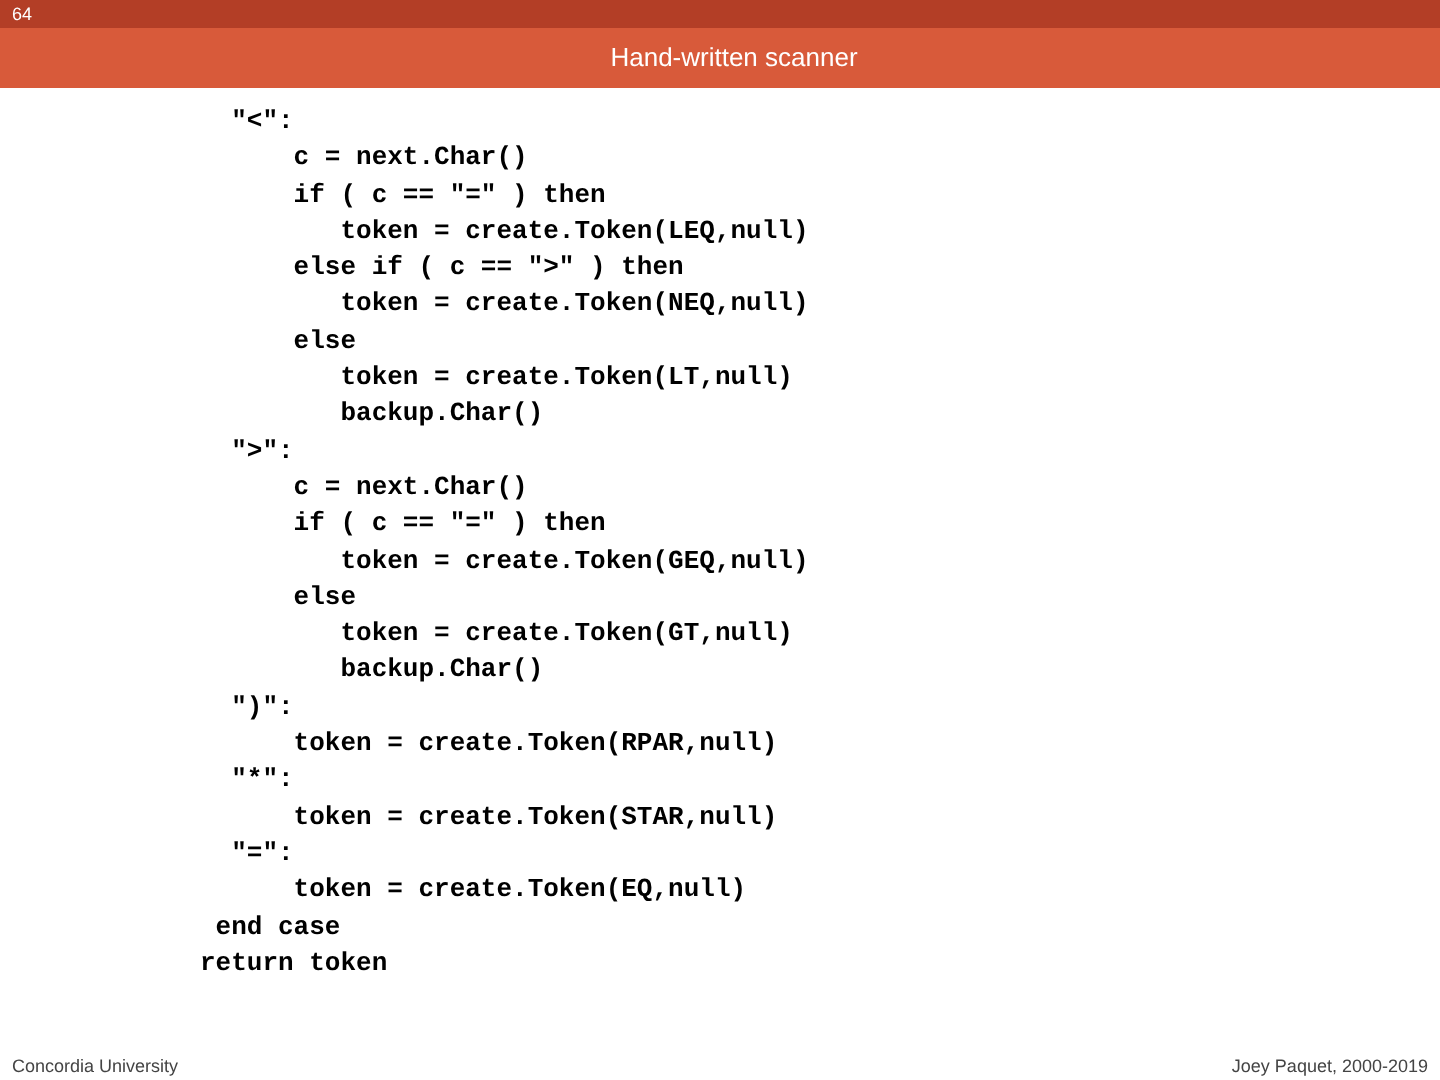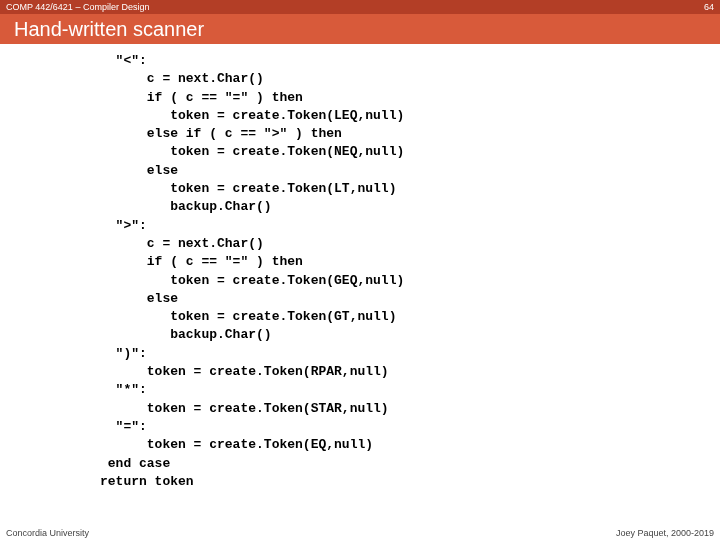--- a/index.html
+++ b/index.html
@@ -20,23 +20,24 @@
     line-height: 14px;
     padding: 0 6px;
     display: flex;
     justify-content: space-between;
   }
   .titlebar {
     width: 100%;
     height: 30px;
     background: #d85a3a;
     color: #fff;
-    font-size: 20px;
+    font-size: 13px;
     line-height: 30px;
     padding-left: 14px;
+    text-align: center;
   }
   .codeblock {
     font-family: "Courier New", Courier, monospace;
     font-weight: bold;
     font-size: 13px;
     line-height: 18.3px;
     white-space: pre;
     color: #000;
     padding: 8px 0 0 100px;
   }
@@ -58,21 +59,20 @@
     position: absolute;
     left: 0;
     right: 0;
     text-align: center;
   }
 </style>
 </head>
 <body>
 
 <div class="topbar">
-  <span>COMP 442/6421 – Compiler Design</span>
   <span>64</span>
 </div>
 
 <div class="titlebar">Hand-written scanner</div>
 
 <div class="codeblock">  "&lt;":
       c = next.Char()
       if ( c == "=" ) then
          token = create.Token(LEQ,null)
       else if ( c == "&gt;" ) then

